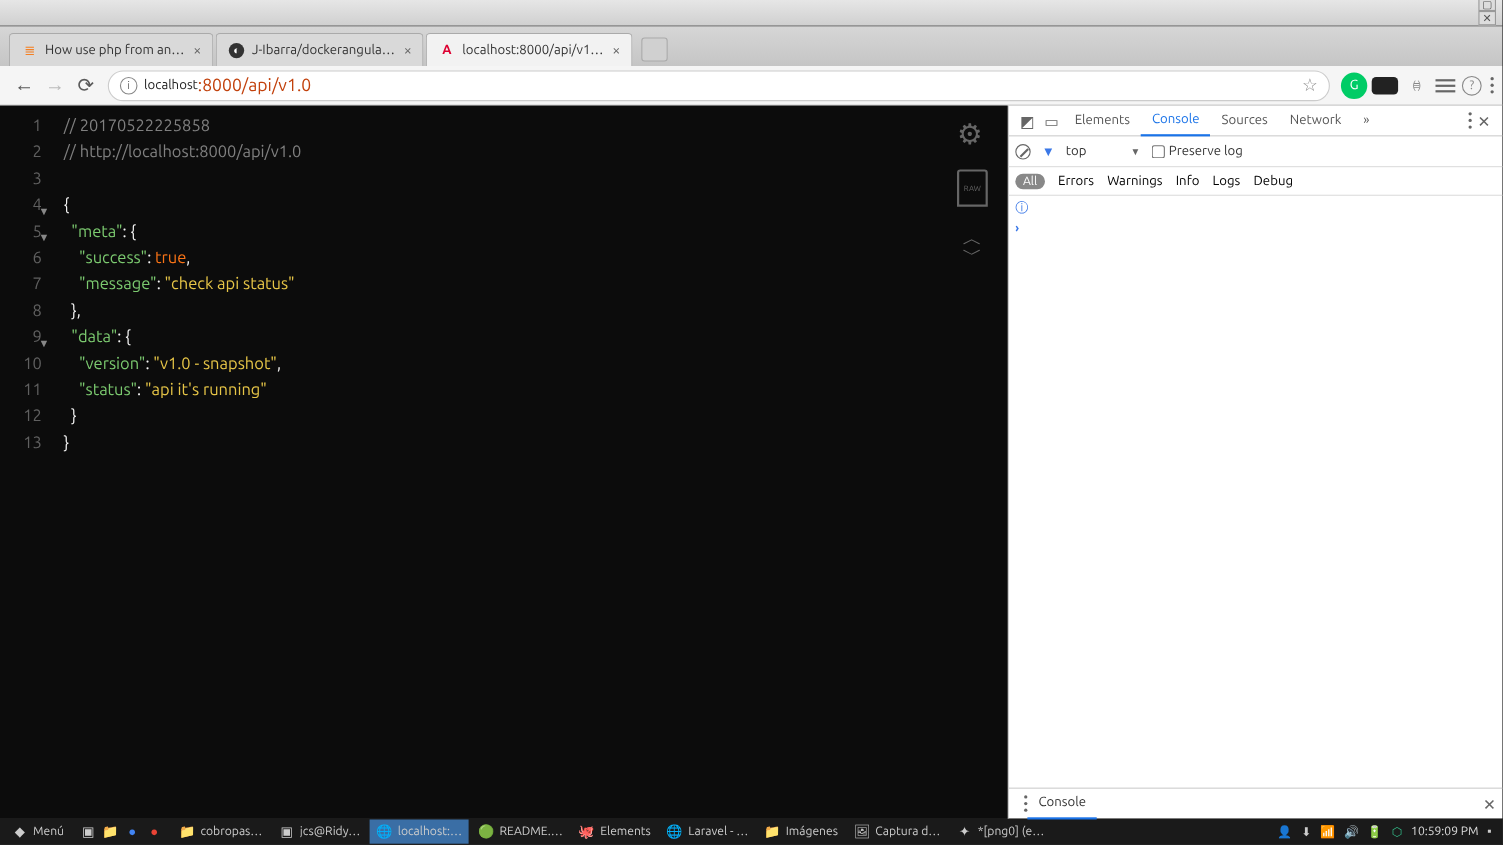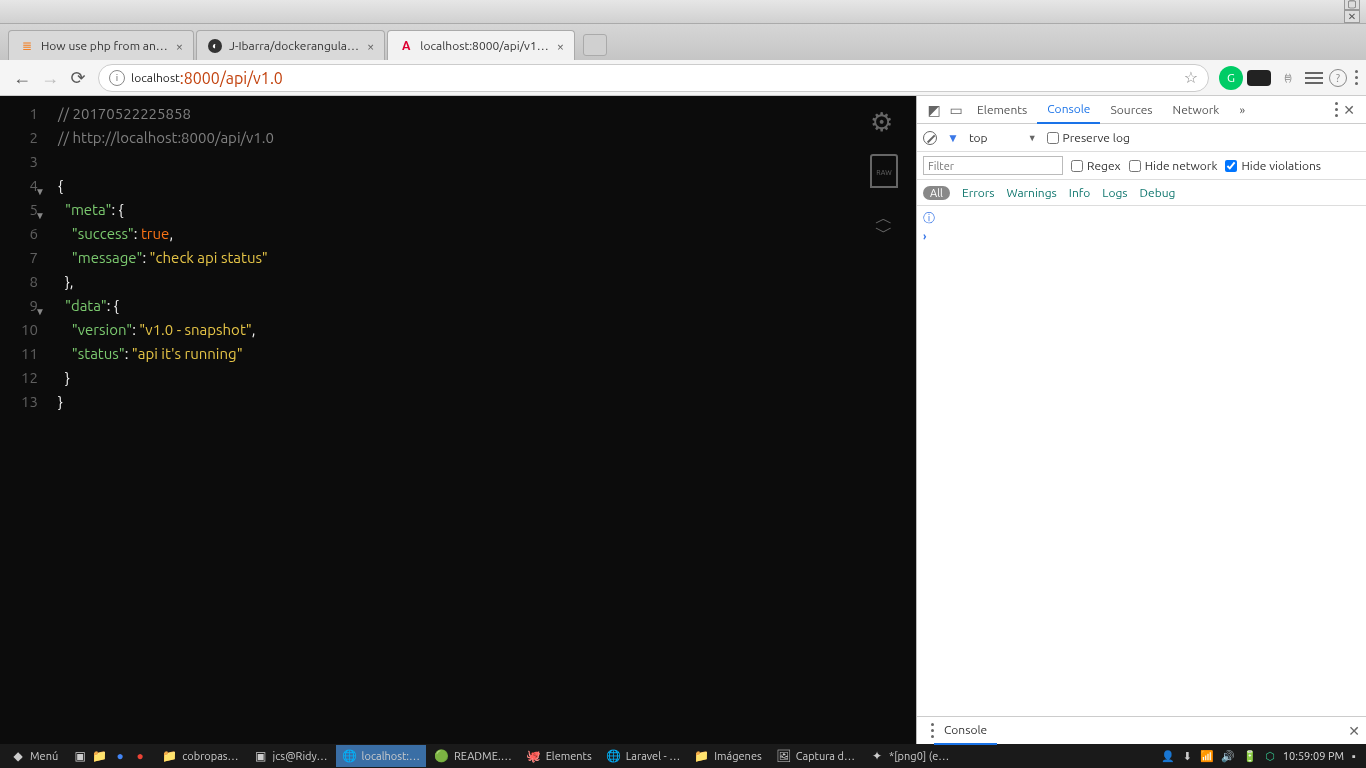--- a/index.html
+++ b/index.html
@@ -69,21 +69,21 @@
 .ctoolbar .noentry::after { content:""; position:absolute; left:2px; top:6px; width:10px; height:1.5px; background:#666; transform:rotate(-45deg);}
 .ctoolbar .funnel { color:#3b78e7; font-size:12px;}
 .ctoolbar .ctxsel { flex:0 0 auto; display:flex; align-items:center; gap:40px; color:#333;}
 .ctoolbar .tri { color:#666; font-size:9px;}
 .cfilters { height:28px; border-bottom:1px solid #ddd; display:flex; align-items:center; padding:0 6px; gap:8px;}
 .cfilters input { width:140px; height:19px; border:1px solid #bbb; padding:0 4px; font-size:11px; color:#888;}
 .chk { display:flex; align-items:center; gap:4px; color:#333;}
 .chk input { width:12px; height:12px;}
 .levels { height:26px; border-bottom:1px solid #ddd; display:flex; align-items:center; padding:0 6px; gap:12px;}
 .levels .all { background:#888; color:#fff; padding:1px 7px; border-radius:8px; font-size:11px;}
-.levels span { color:#0f766e;}
+.levels span { color:#000000;}
 .conbody { flex:1; overflow:hidden; font-family:"DejaVu Sans Mono",monospace; font-size:11px; padding:4px 6px;}
 .logrow { display:flex; align-items:flex-start; gap:6px; line-height:16px;}
 .infoic { color:#3b78e7; font-size:12px;}
 .srclink { color:#888; text-decoration:underline; word-break:break-all; text-align:right; width:100%;}
 .logtext { color:#222;}
 .prompt { color:#3b78e7; font-weight:bold; margin-top:4px;}
 .drawer { height:28px; border-top:1px solid #ccc; display:flex; align-items:center; padding:0 6px;}
 .drawer .dtab { border-bottom:2px solid #1a73e8; color:#333; padding:0 10px; height:28px; display:flex; align-items:center;}
 .drawer .xbtn { margin-left:auto; color:#666; font-size:14px;}
 
@@ -215,35 +215,20 @@
       <div class="funnel">▼</div>
       <div class="ctxsel">
         <span>top</span>
         <span class="tri">▼</span>
       </div>
       <label class="chk">
           <input type="checkbox" style="">
           <span>Preserve log</span>
         </label>
     </div>
-    <div class="cfilters">
-      <input type="text" placeholder="Filter" style="">
-      <label class="chk">
-          <input type="checkbox" style="">
-          <span>Regex</span>
-        </label>
-      <label class="chk">
-          <input type="checkbox" style="">
-          <span>Hide network</span>
-        </label>
-      <label class="chk">
-          <input type="checkbox" checked="" style="">
-          <span>Hide violations</span>
-        </label>
-    </div>
     <div class="levels">
       <span class="all">All</span>
       <span>Errors</span>
       <span>Warnings</span>
       <span>Info</span>
       <span>Logs</span>
       <span>Debug</span>
     </div>
     <div class="conbody">
       <div class="logrow">

